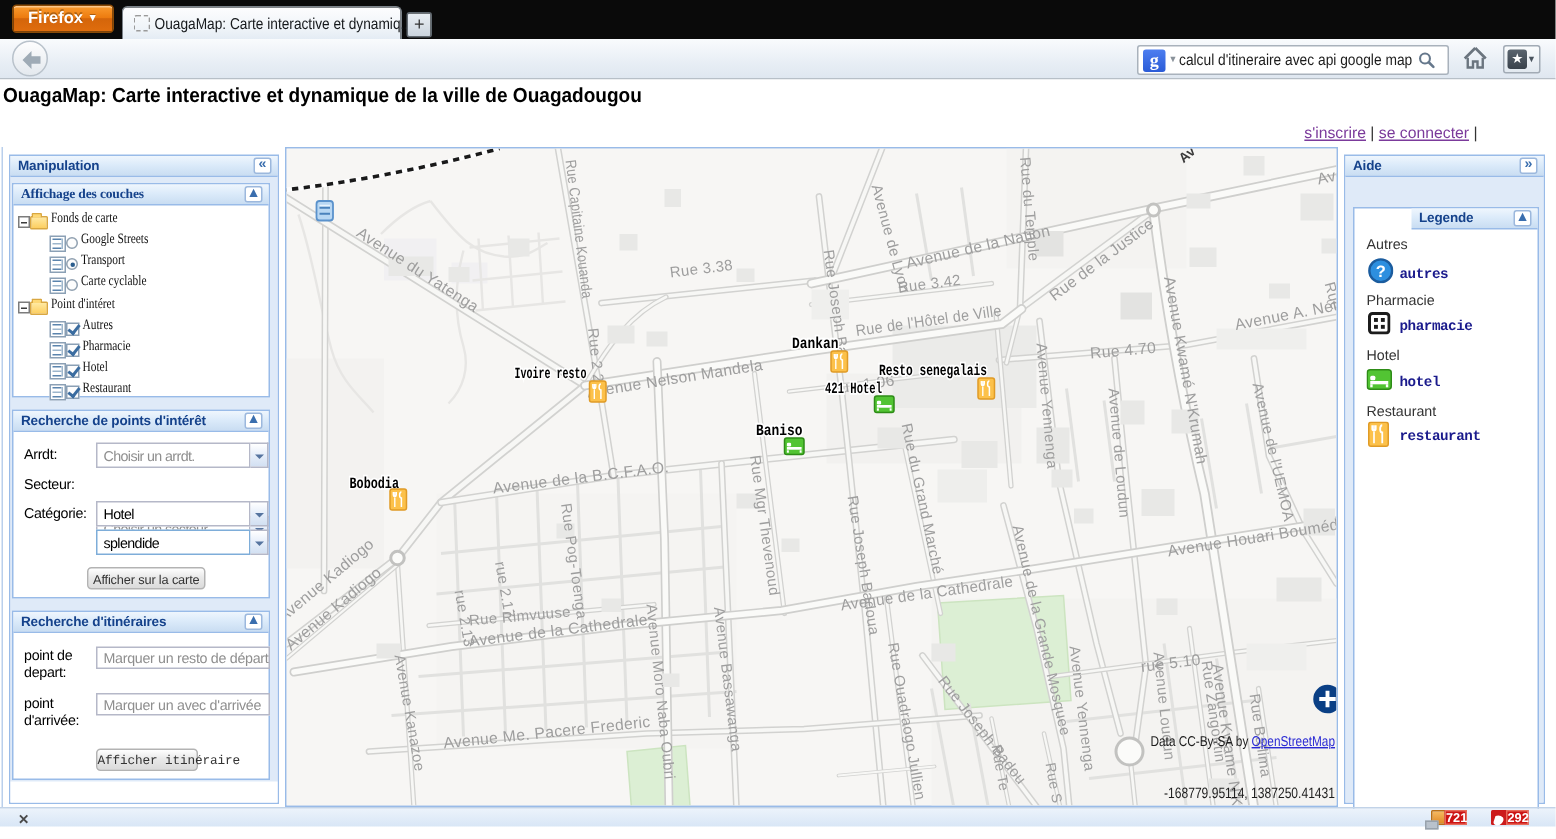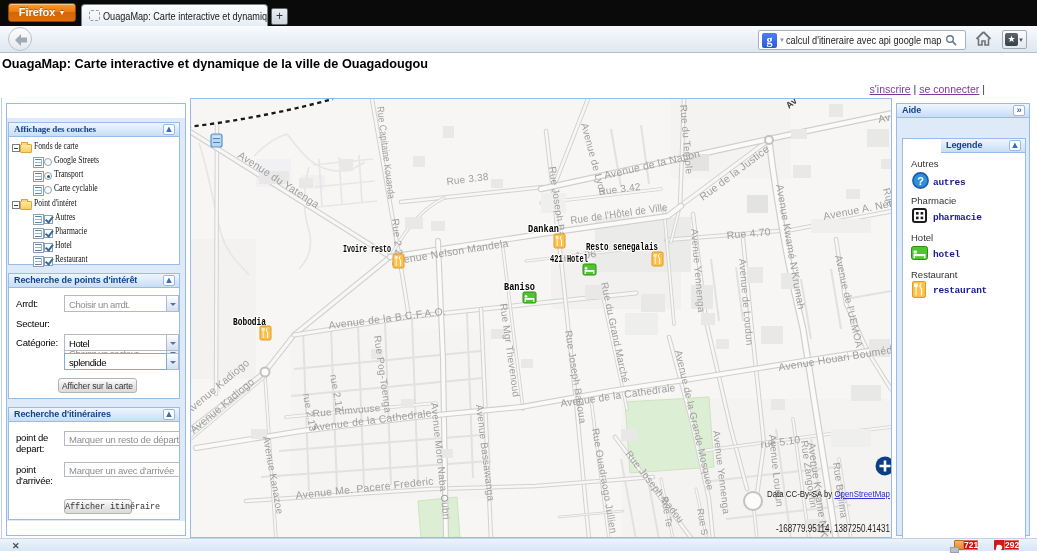--- a/index.html
+++ b/index.html
@@ -160,20 +160,21 @@
     <div style="position:absolute; right:2px; top:6px; color:#4a545e; font-size:6px;">▼</div>
   </div>
 </div>
 
 <div id="page">
   <div style="position:absolute; left:1px; top:45px; width:1px; height:440px; background:#b9cfec;"></div>
   <div id="h1">OuagaMap: Carte interactive et dynamique de la ville de Ouagadougou</div>
   <div id="toplinks"><a>s'inscrire</a> | <a>se connecter</a> |</div>
 
   <div id="west">
+    <div class="xhdr" style="height:14px;">Manipulation<div class="xtool">«</div></div>
     <div id="westacc">
 
       <div class="xpanel" style="left:1px; top:4px; width:172px; height:143px;font-family:Liberation Serif, serif;">
         <div class="xhdr" style="height:14px;">Affichage des couches<div class="xtool">▲</div></div>
         <div class="trow" style="top:18px; left:3px;"><span class="exp"></span><span class="folder"></span><span class="tx">Fonds de carte</span></div>
         <div class="trow" style="top:32px; left:24px;"><span class="lyr"></span><span class="radio"></span><span class="tx">Google Streets</span></div>
         <div class="trow" style="top:46px; left:24px;"><span class="lyr"></span><span class="radio sel"></span><span class="tx">Transport</span></div>
         <div class="trow" style="top:60px; left:24px;"><span class="lyr"></span><span class="radio"></span><span class="tx">Carte cyclable</span></div>
         <div class="trow" style="top:75px; left:3px;"><span class="exp"></span><span class="folder"></span><span class="tx">Point d'intéret</span></div>
         <div class="trow" style="top:89px; left:24px;"><span class="lyr"></span><span class="chk"></span><span class="tx">Autres</span></div>

